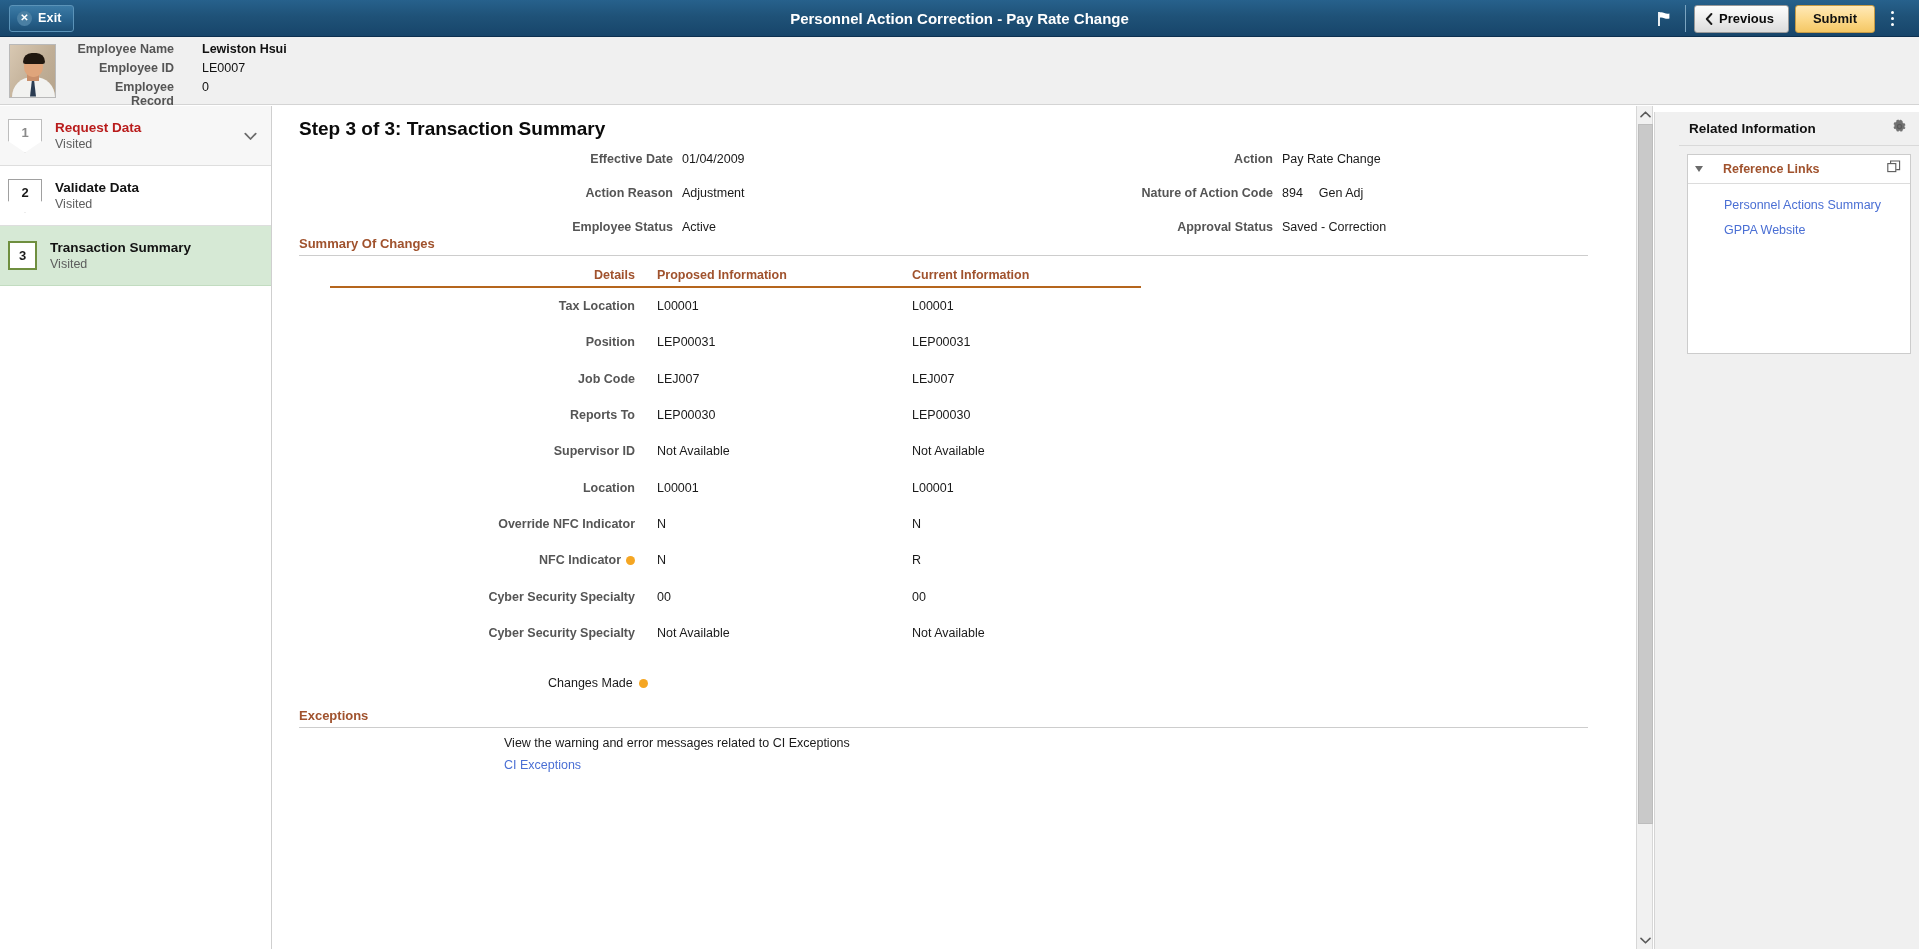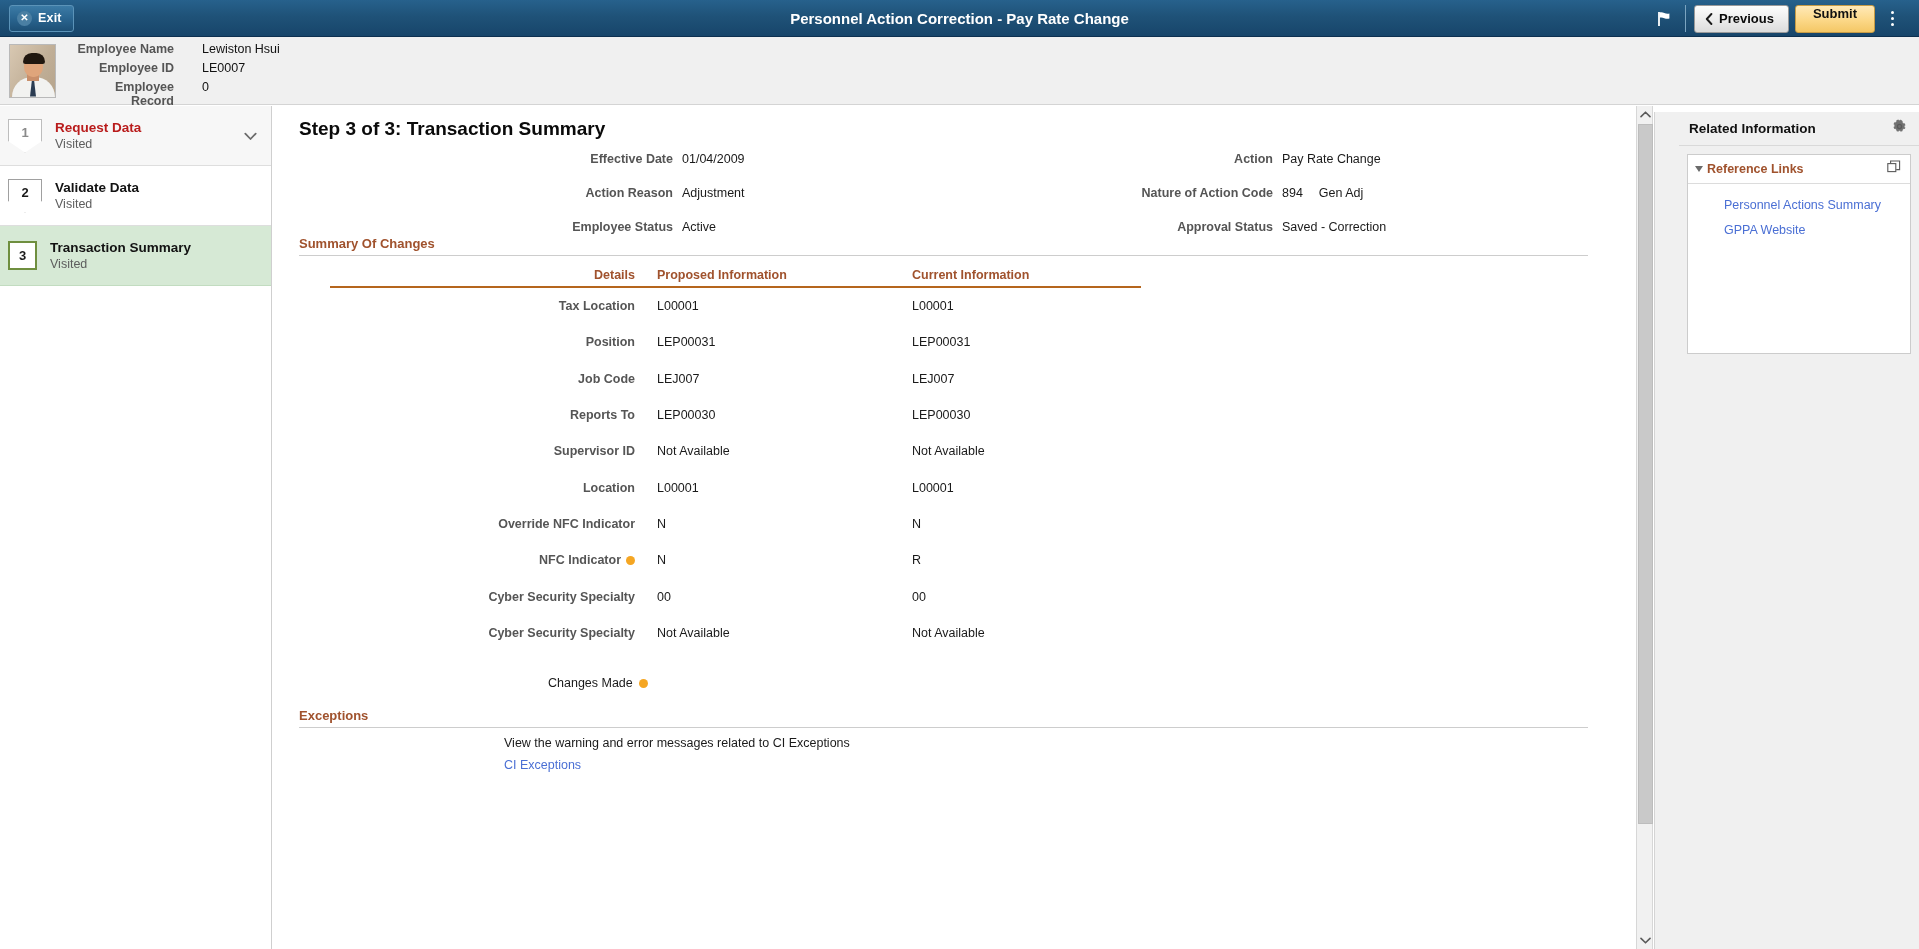--- a/index.html
+++ b/index.html
@@ -58,21 +58,21 @@
     border: 1px solid #9a9a9a; border-radius: 3px;
     color: #0a0a0a; font-size: 13px; font-weight: bold;
     display: flex; align-items: center; gap: 6px;
     cursor: pointer;
   }
   .submit-btn {
     height: 28px; padding: 0 17px; margin-left: 6px;
     background: linear-gradient(to bottom, #ffe9b8 0%, #fcd98a 52%, #f4c765 100%);
     border: 1px solid #c69b45; border-radius: 3px;
     color: #111111; font-size: 13px; font-weight: bold;
-    display: flex; 
+    display: flex; align-items: center;
     cursor: pointer;
   }
   .kebab {
     width: 26px; height: 37px; margin-left: 4px;
     display: flex; flex-direction: column; align-items: center; justify-content: center; gap: 3px;
     cursor: pointer;
   }
   .kebab i { width: 3px; height: 3px; background: #ffffff; border-radius: 50%; display: block; }
 
   
@@ -105,21 +105,21 @@
     position:absolute; left:12.5px; bottom:33px; width:22px; height:11px;
     background:#20170f; border-radius: 11px 11px 3px 3px;
   }
   .emp-fields { margin-left: 14px; }
   .emp-row { display: flex; align-items: baseline; height: 19px; gap: 19px; }
   .emp-label {
     width: 104px; text-align: right; color: #555555;
     font-size: 12.5px; font-weight: bold;
   }
   .emp-value { margin-left: 9px; color: #111111; font-size: 12.5px; }
-  .emp-value.strong { font-weight: normal; }
+  .emp-value.strong { font-weight: bold; }
 
   
   .sidebar {
     position: absolute; left: 0; top: 106px; width: 272px; height: 843px;
     background: #ffffff; border-right: 1px solid #cfcfcf;
   }
   .step {
     position: relative; display: flex; align-items: center;
     height: 60px; padding-left: 8px;
     border-bottom: 1px solid #dedede;
@@ -250,21 +250,21 @@
   }
   .rp-title { font-size: 13.5px; font-weight: bold; color: #111111; }
   .rp-card {
     margin: 8px 8px 0 8px; background: #ffffff; border: 1px solid #cccccc;
     height: 200px;
   }
   .rp-card-head {
     height: 29px; display: flex; align-items: center; justify-content: space-between;
     padding: 0 9px 0 7px; border-bottom: 1px solid #dcdcdc;
   }
-  .rp-card-head-left { display: flex; align-items: center; gap: 4px; }
+  .rp-card-head-left { display: flex; align-items: center; gap: 20px; }
   .rp-card-title { color: #a0522d; font-size: 12.5px; font-weight: bold; }
   .rp-links { padding: 14px 0 0 36px; }
   .rp-link {
     display: block; color: #4a6fd4; font-size: 12.5px;
     margin-bottom: 11px; cursor: pointer;
   }
   .tri-down {
     width: 0; height: 0;
     border-left: 4.5px solid transparent; border-right: 4.5px solid transparent;
     border-top: 6px solid #6b6b6b;

